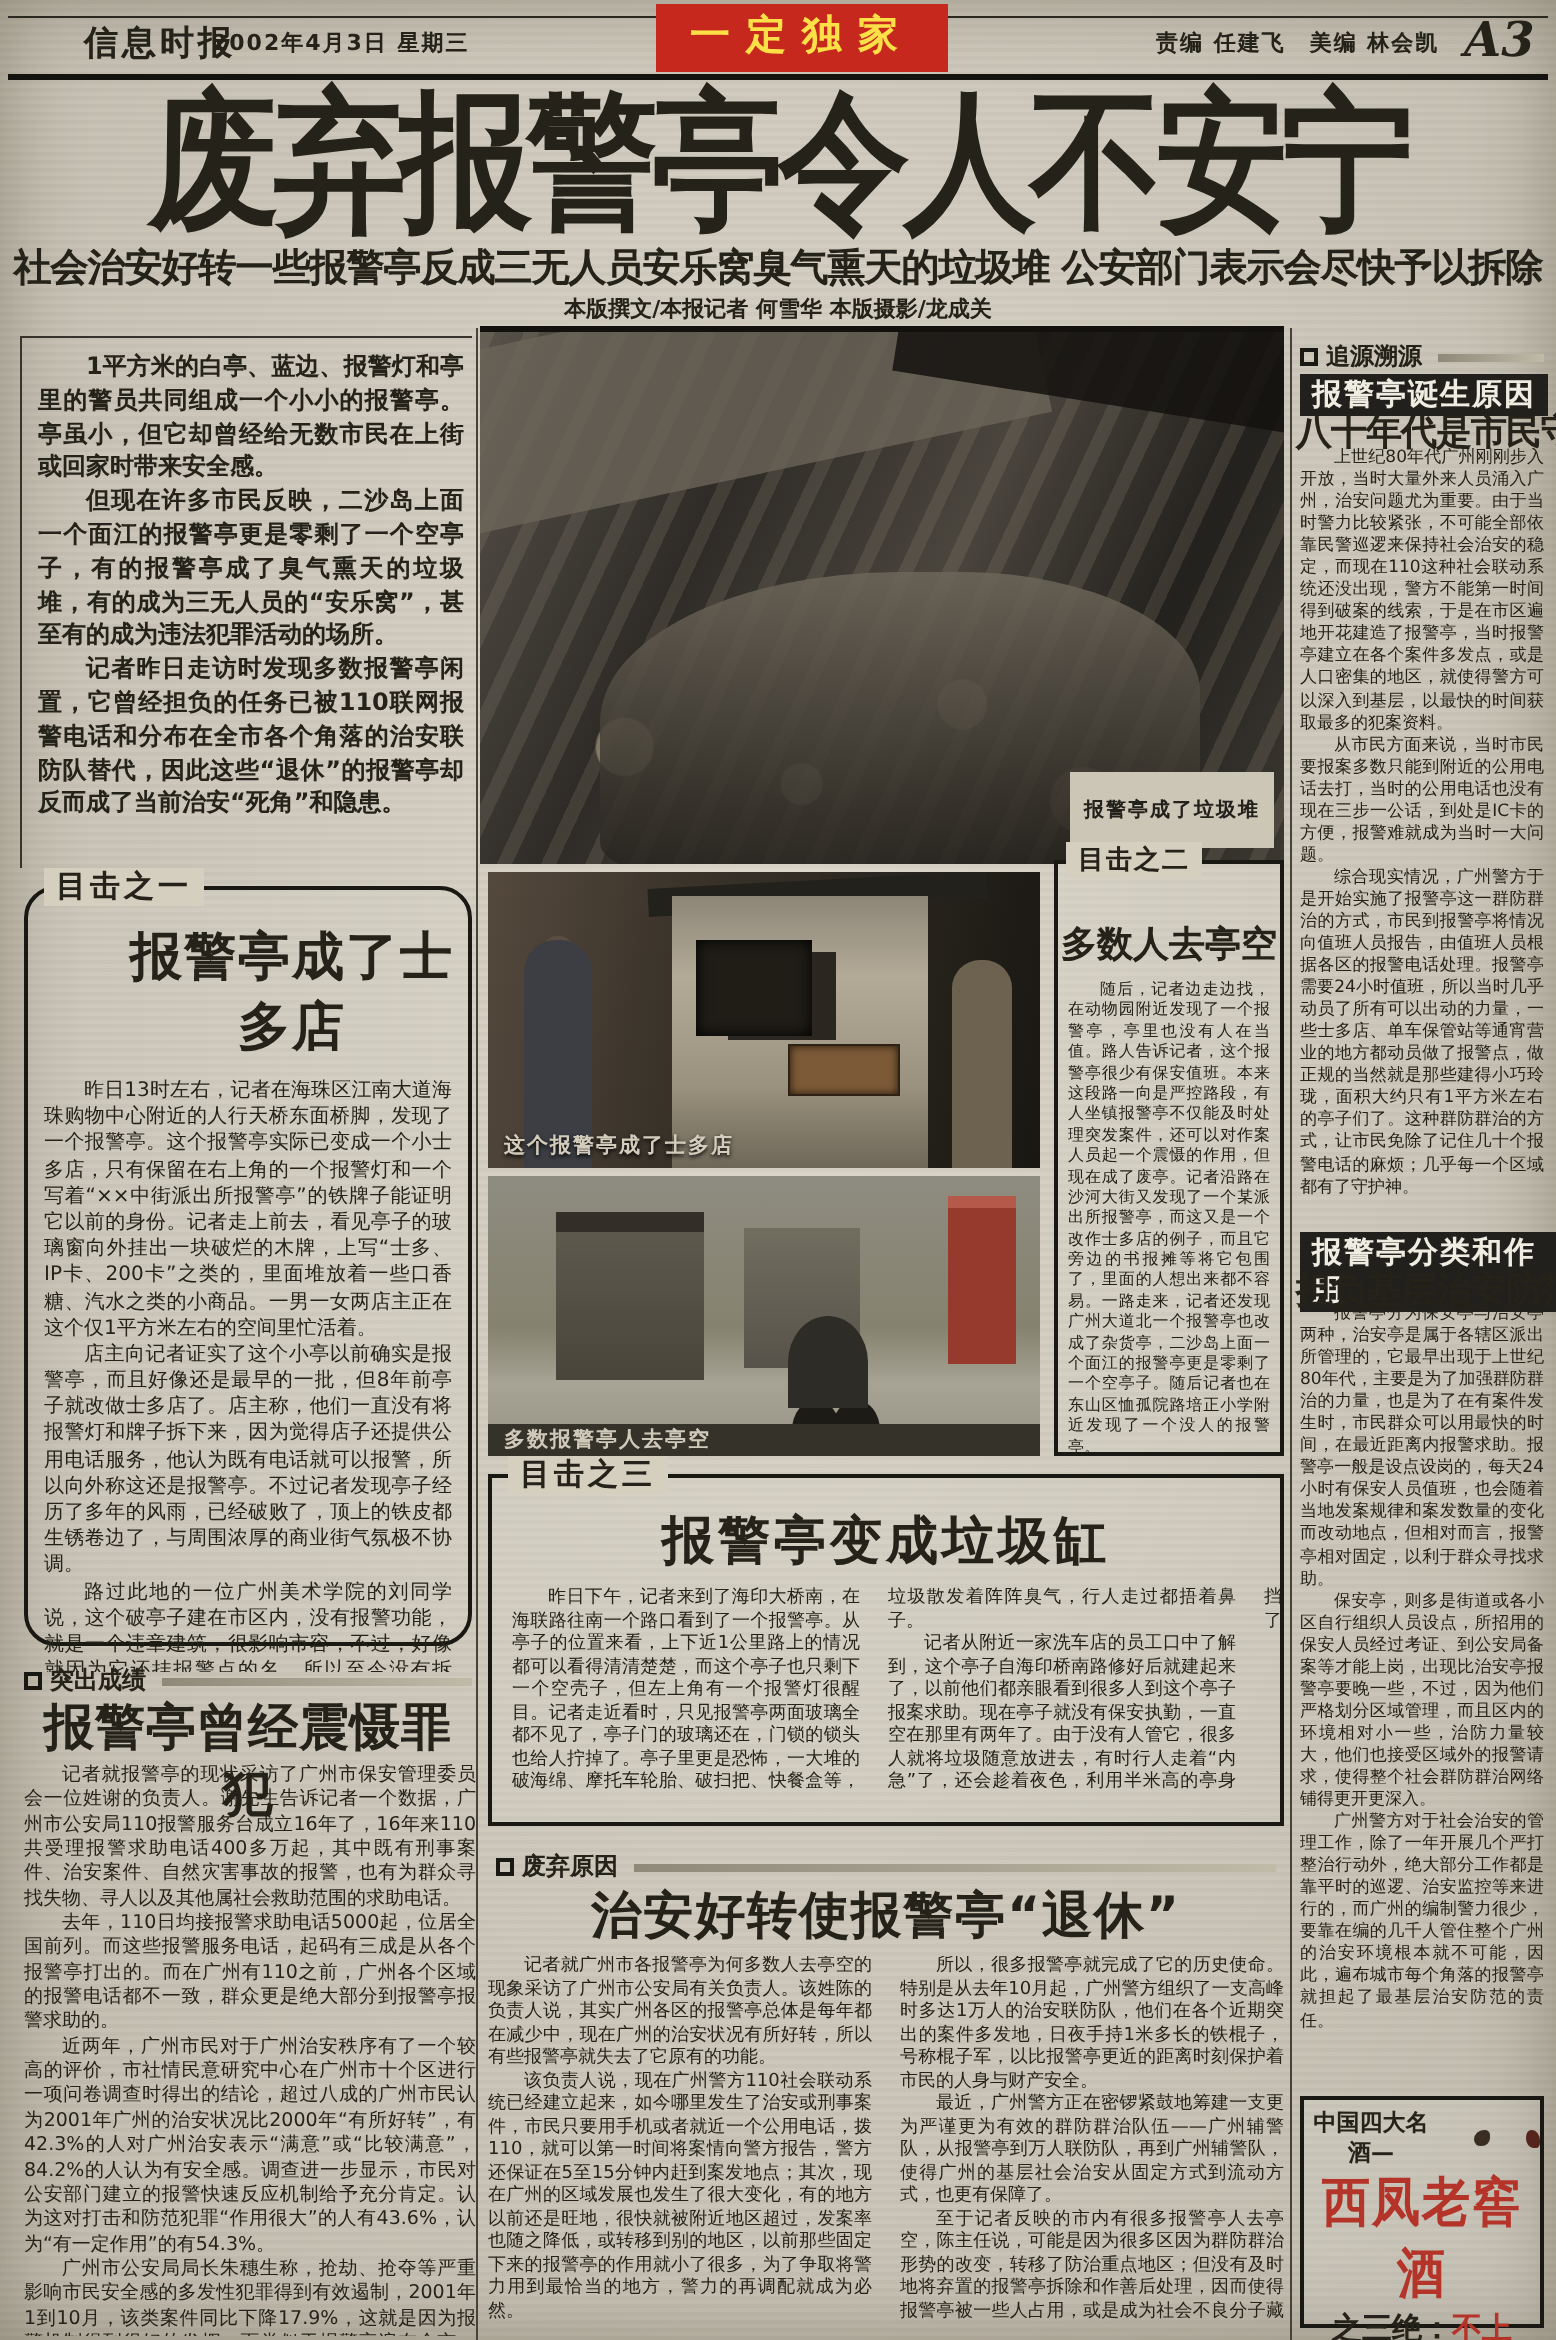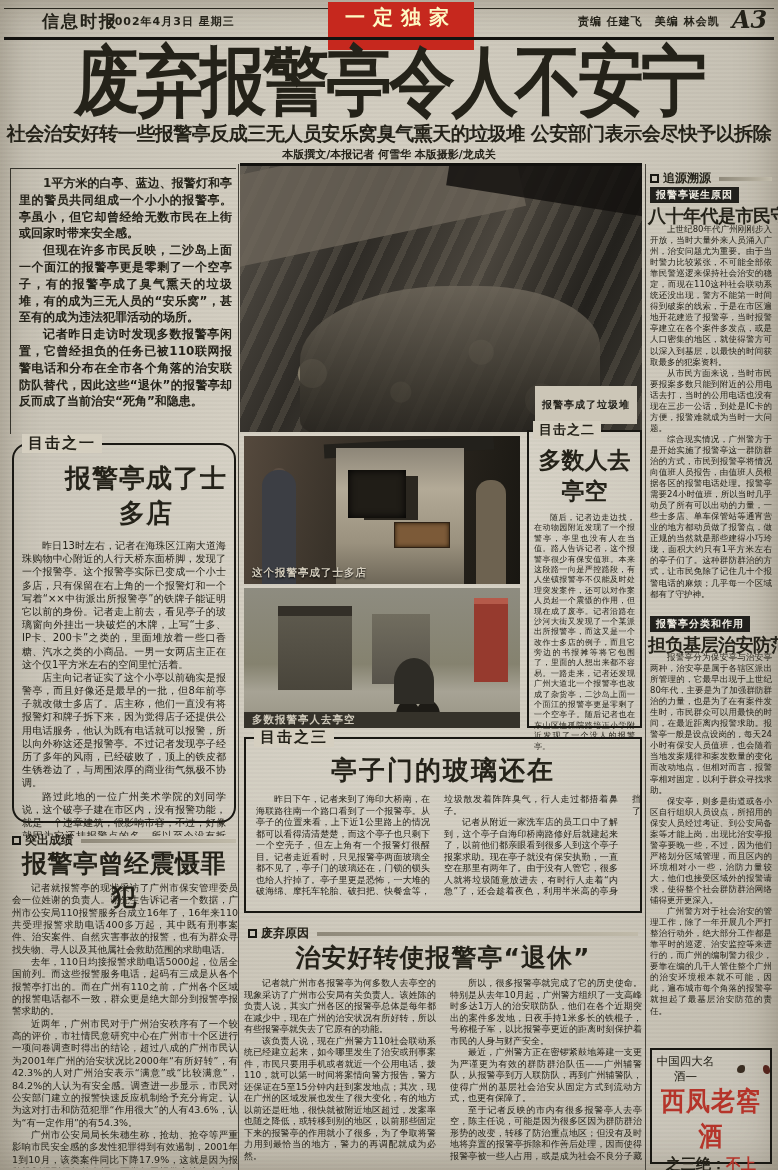--- a/index.html
+++ b/index.html
@@ -13,22 +13,22 @@
       radial-gradient(ellipse at 50% 40%, rgba(255,255,255,0.16), rgba(0,0,0,0.10)),
       repeating-linear-gradient(0deg, rgba(0,0,0,0.025) 0 2px, rgba(255,255,255,0.02) 2px 4px),
       var(--paper);
     font-family:"DejaVu Sans",sans-serif;color:var(--ink);
     box-shadow:inset 0 0 40px rgba(60,50,30,0.35);
   }
   .abs{position:absolute;}
   
   .masthead{left:42px;top:10px;font-size:17px;font-weight:900;letter-spacing:2px;}
   .dateline{left:106px;top:14px;font-size:11px;font-weight:700;letter-spacing:1px;}
-  .tag-exclusive{left:328px;top:2px;width:146px;height:48px;background:var(--accent-red);
-    color:#fef9c3;font-size:20px;font-weight:900;letter-spacing:8px;text-align:center;line-height:31px;}
+  .tag-exclusive{left:328px;top:2px;width:146px;height:34px;background:var(--accent-red);
+    color:#fde047;font-size:20px;font-weight:900;letter-spacing:8px;text-align:center;line-height:31px;}
   .editors{left:578px;top:14px;font-size:11px;font-weight:700;letter-spacing:1px;}
   .pageno{left:732px;top:5px;font-size:24px;font-weight:900;font-style:italic;font-family:"DejaVu Serif",serif;}
   .toprule{left:4px;top:37px;width:770px;height:3px;background:#141310;}
   .topthin{left:4px;top:8px;width:770px;height:1px;background:#2a281f;}
   
   .headline{left:0;top:44px;width:778px;text-align:center;font-size:66px;font-weight:900;
     letter-spacing:-3px;line-height:1.0;transform:scaleY(1.14);transform-origin:top center;white-space:nowrap;}
   .subhead{left:0;top:121px;width:778px;text-align:center;font-size:19px;font-weight:900;
     letter-spacing:-0.5px;white-space:nowrap;}
   .byline{left:0;top:147px;width:778px;text-align:center;font-size:11px;font-weight:700;}
@@ -92,46 +92,46 @@
     background:linear-gradient(180deg,#716d5f,#57534a);}
   .p3red{position:absolute;right:12px;top:10px;width:34px;height:84px;background:#963a2e;
     box-shadow:inset 0 6px 0 #b55a4a;}
   .p3cyclist{position:absolute;left:150px;top:70px;width:40px;height:46px;border-radius:50% 50% 0 0;
     background:#2e2c26;box-shadow:-6px 34px 0 -8px #1d1b16, 14px 34px 0 -8px #1d1b16;}
   .photo3cap{left:244px;top:712px;width:276px;height:16px;background:#35322a;color:#cfc9ba;
     font-size:10.5px;font-weight:700;letter-spacing:1px;padding:1px 8px;}
   
   .w2{left:527px;top:430px;width:115px;height:298px;}
   .w2 .wtab{font-size:13px;left:4px;letter-spacing:1px;}
-  .w2 .wtitle{margin-top:13px;text-align:center;font-size:23px;font-weight:900;}
+  .w2 .wtitle{margin-top:28px;text-align:center;font-size:18px;font-weight:900;}
   .w2 .wtext{padding:6px 5px 0 5px;font-size:8px;line-height:1.3;overflow:hidden;height:248px;}
   
   .w3{left:244px;top:737px;width:398px;height:176px;}
   .w3 .wtitle{margin-top:14px;text-align:center;font-size:26px;font-weight:900;letter-spacing:2px;}
   .w3 .wtext{padding:6px 22px 0 10px;font-size:9px;line-height:1.28;overflow:hidden;height:118px;
     column-count:2;column-gap:14px;}
   
   .ret-label{left:248px;top:925px;width:390px;}
   .ret-title{left:244px;top:941px;width:398px;text-align:center;font-size:25px;font-weight:900;letter-spacing:1px;}
   .ret-text{left:244px;top:978px;width:398px;height:188px;overflow:hidden;font-size:9px;line-height:1.28;
     column-count:2;column-gap:14px;}
   
   .sb-label{left:650px;top:170px;width:122px;}
-  .sb-bar{background:var(--bar-black);color:#efece2;font-size:10px;font-weight:700;
+  .sb-bar{background:var(--bar-black);color:#efece2;font-size:15px;font-weight:700;
     padding:1px 6px;display:inline-block;letter-spacing:1px;}
   .bar1{left:650px;top:187px;}
   .bar2{left:650px;top:616px;}
   .sb-title{left:648px;width:126px;font-size:18px;font-weight:900;letter-spacing:-0.5px;white-space:nowrap;}
   .t1{top:204px;} .t2{top:633px;}
   .sb-text{left:650px;width:122px;overflow:hidden;font-size:8.5px;line-height:1.3;}
   .x1{top:224px;height:388px;} .x2{top:652px;height:390px;}
   
   .adbox{left:650px;top:1048px;width:122px;height:116px;border:2px solid #191813;
     background:rgba(255,255,255,0.10);text-align:center;padding-top:4px;}
-  .ad-line1{font-size:11.5px;font-weight:400;display:flex;align-items:center;justify-content:center;gap:18px;text-align:center;}
+  .ad-line1{font-size:11.5px;font-weight:700;display:flex;align-items:center;justify-content:center;gap:18px;text-align:center;}
   .ad-glyph{display:inline-block;width:10px;height:8px;background:#3a2e22;border-radius:60% 30% 50% 40%;}
   .ad-glyph.g2{width:8px;height:9px;background:#55241c;border-radius:40% 60% 30% 55%;}
   .ad-brand{margin-top:3px;font-size:24px;font-weight:900;color:var(--ad-red);letter-spacing:1px;
     transform:scaleY(1.1);font-family:"DejaVu Serif",serif;}
   .ad-abs{margin-top:4px;font-size:15px;font-weight:900;line-height:1.25;}
   .ad-abs .red{color:var(--ad-red);}
   .dv1{left:238px;top:164px;height:1006px;}
   .dv2{left:645px;top:164px;height:1006px;}
   .hphoto-top{left:240px;top:163px;width:402px;height:4px;background:#12110e;}
 </style>
@@ -211,21 +211,21 @@
   <div class="abs wbox w2">
     <div class="wtab">目击之二</div>
     <div class="wtitle">多数人去亭空</div>
     <div class="wtext">
       <p class="para">随后，记者边走边找，在动物园附近发现了一个报警亭，亭里也没有人在当值。路人告诉记者，这个报警亭很少有保安值班。本来这段路一向是严控路段，有人坐镇报警亭不仅能及时处理突发案件，还可以对作案人员起一个震慑的作用，但现在成了废亭。记者沿路在沙河大街又发现了一个某派出所报警亭，而这又是一个改作士多店的例子，而且它旁边的书报摊等将它包围了，里面的人想出来都不容易。一路走来，记者还发现广州大道北一个报警亭也改成了杂货亭，二沙岛上面一个面江的报警亭更是零剩了一个空亭子。随后记者也在东山区恤孤院路培正小学附近发现了一个没人的报警亭。</p>
     </div>
   </div>
 
   <div class="abs wbox w3">
     <div class="wtab">目击之三</div>
-    <div class="wtitle">亭子门的玻璃还在</div>
+    <div class="wtitle">报警亭变成垃圾缸</div>
     <div class="wtext">
       <p class="para">昨日下午，记者来到了海印大桥南，在海联路往南一个路口看到了一个报警亭。从亭子的位置来看，上下近1公里路上的情况都可以看得清清楚楚，而这个亭子也只剩下一个空壳子，但左上角有一个报警灯很醒目。记者走近看时，只见报警亭两面玻璃全都不见了，亭子门的玻璃还在，门锁的锁头也给人拧掉了。亭子里更是恐怖，一大堆的破海绵、摩托车轮胎、破扫把、快餐盒等，垃圾散发着阵阵臭气，行人走过都捂着鼻子。</p>
       <p class="para">记者从附近一家洗车店的员工口中了解到，这个亭子自海印桥南路修好后就建起来了，以前他们都亲眼看到很多人到这个亭子报案求助。现在亭子就没有保安执勤，一直空在那里有两年了。由于没有人管它，很多人就将垃圾随意放进去，有时行人走着“内急”了，还会趁着夜色，利用半米高的亭身挡着，在亭子里大小便。于是久而久之形成了目前这个现状。</p>
     </div>
   </div>
 
   <div class="abs ret-title">治安好转使报警亭“退休”</div>
   <div class="abs seclabel ret-label">
     <span class="square"></span>
     <span>废弃原因</span>

